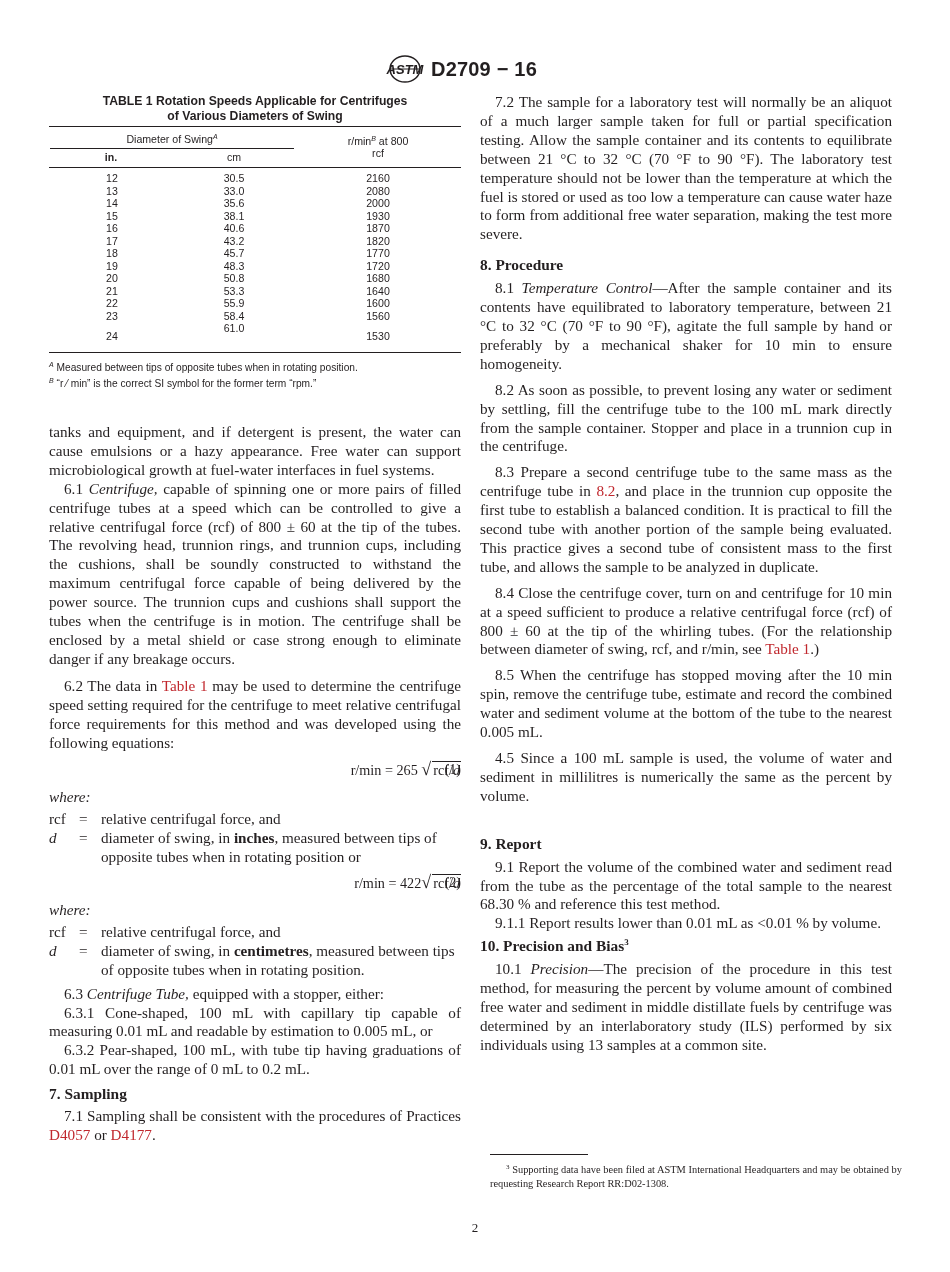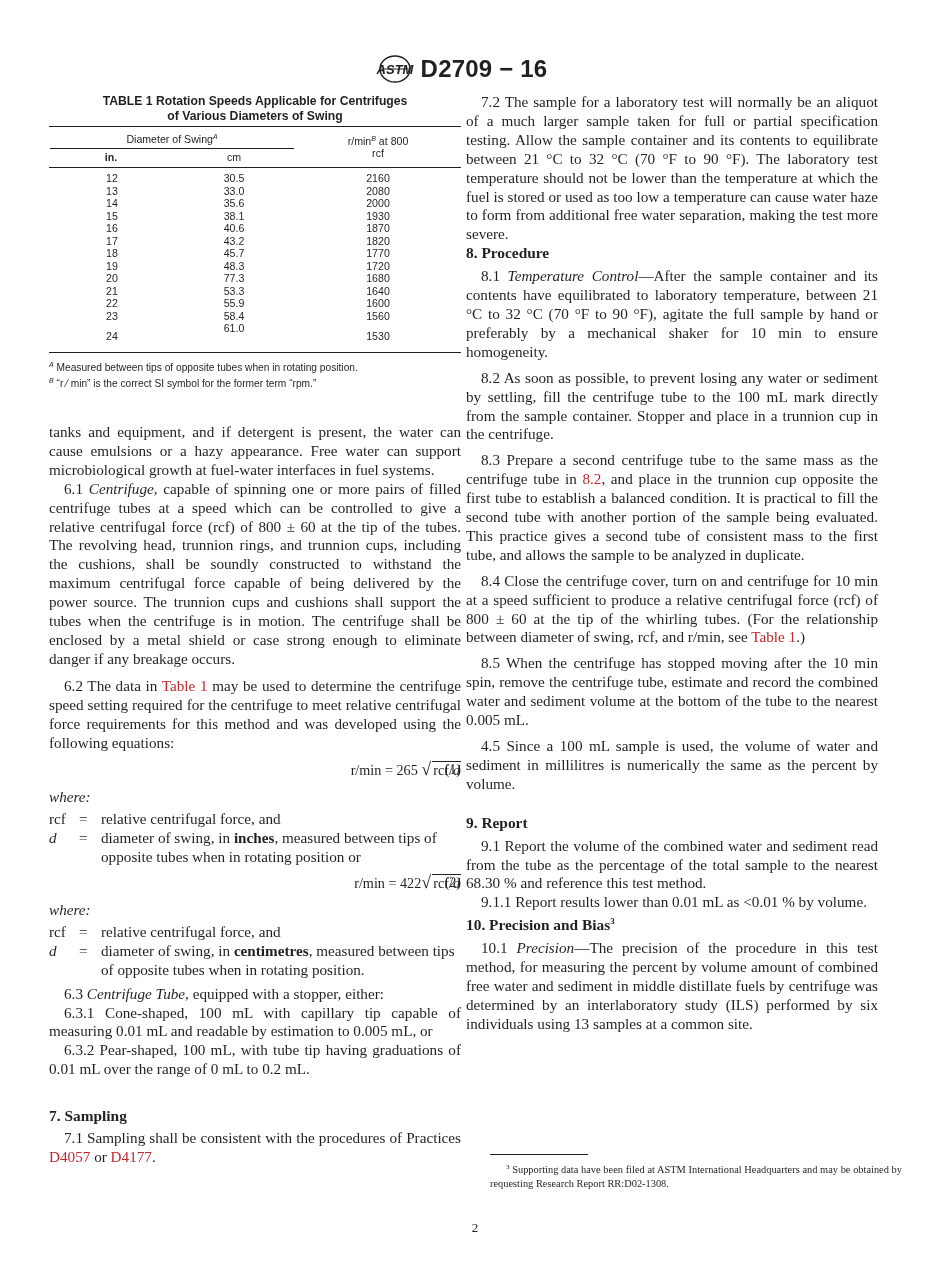--- a/index.html
+++ b/index.html
@@ -1,26 +1,26 @@
 <!DOCTYPE html>
 <html><head>
 <meta charset="utf-8">
 <style>
   html, body { margin: 0; padding: 0; background: #ffffff; }
   body { width: 950px; height: 1272px; position: relative; overflow: hidden; color: #231f20; }
 
   
   .header { position: absolute; top: 54px; left: 0; width: 922px; height: 30px; display: flex; justify-content: center; align-items: center; }
   .logo { width: 40px; height: 30px; margin-right: 6px; }
-  .designation { font-family: "Liberation Sans", sans-serif; font-weight: bold; font-size: 24px; letter-spacing: 0.2px; }
+  .designation { font-family: "Liberation Sans", sans-serif; font-weight: bold; font-size: 20px; letter-spacing: 0.2px; }
 
   
   .col { position: absolute; top: 0; width: 412px; }
   .col-left { left: 49px; }
-  .col-right { left: 466px; }
+  .col-right { left: 480px; }
 
   
   .table-caption { position: absolute; top: 94px; left: 49px; width: 412px; text-align: center; font-family: "Liberation Sans", sans-serif; font-weight: bold; font-size: 12.2px; line-height: 15px; }
   .table-wrap { position: absolute; top: 126px; left: 49px; width: 412px; }
   table.t1 { width: 100%; border-collapse: collapse; font-family: "Liberation Sans", sans-serif; font-size: 10.6px; line-height: 11.5px; }
   table.t1 th { font-weight: normal; }
   .top-rule { border-top: 1.6px solid #231f20; }
   .bot-rule { border-bottom: 1.6px solid #231f20; }
   .mid-rule { border-bottom: 1px solid #231f20; }
   .t1 td { text-align: center; padding: 0; height: 12.5px; }
@@ -121,21 +121,21 @@
           <td class="c-cm">45.7</td>
           <td>1770</td>
         </tr>
       <tr>
           <td class="c-in">19</td>
           <td class="c-cm">48.3</td>
           <td>1720</td>
         </tr>
       <tr>
           <td class="c-in">20</td>
-          <td class="c-cm">77.3</td>
+          <td class="c-cm">50.8</td>
           <td>1680</td>
         </tr>
       <tr>
           <td class="c-in">21</td>
           <td class="c-cm">53.3</td>
           <td>1640</td>
         </tr>
       <tr>
           <td class="c-in">22</td>
           <td class="c-cm">55.9</td>
@@ -195,36 +195,36 @@
       <span><span>relative centrifugal force, and</span></span>
     <em>d</em>
       <span>=</span>
       <span><span>diameter of swing, in </span><b>centimetres</b><span>, measured between tips of opposite tubes when in rotating position.</span></span>
   </div>
 
   <p class="p" style="margin-top: 5px;"><span>6.3 </span><em>Centrifuge Tube,</em><span> equipped with a stopper, either:</span></p>
   <p class="p">6.3.1 Cone-shaped, 100 mL with capillary tip capable of measuring 0.01 mL and readable by estimation to 0.005 mL, or</p>
   <p class="p">6.3.2 Pear-shaped, 100 mL, with tube tip having graduations of 0.01 mL over the range of 0 mL to 0.2 mL.</p>
 
-  <p class="h" style="margin-top: 28px; margin-bottom: 3px;">7.  Sampling</p>
+  <p class="h" style="margin-top: 6px; margin-bottom: 3px;">7.  Sampling</p>
   <p class="p"><span>7.1 Sampling shall be consistent with the procedures of Practices </span><span class="link">D4057</span><span> or </span><span class="link">D4177</span><span>.</span></p>
 </div>
 
 <div class="col col-right body-text" style="top: 93px;">
   <p class="p">7.2 The sample for a laboratory test will normally be an aliquot of a much larger sample taken for full or partial specification testing. Allow the sample container and its contents to equilibrate between 21 °C to 32 °C (70 °F to 90 °F). The laboratory test temperature should not be lower than the temperature at which the fuel is stored or used as too low a temperature can cause water haze to form from additional free water separation, making the test more severe.</p>
 
-  <p class="h" style="margin-bottom: 4px;">8.  Procedure</p>
+  <p class="h" style="margin-top: 12px; margin-bottom: 4px;">8.  Procedure</p>
   <p class="p"><span>8.1 </span><em>Temperature Control</em><span>—After the sample container and its contents have equilibrated to laboratory temperature, between 21 °C to 32 °C (70 °F to 90 °F), agitate the full sample by hand or preferably by a mechanical shaker for 10 min to ensure homogeneity.</span></p>
   <p class="p" style="margin-top: 7px;">8.2 As soon as possible, to prevent losing any water or sediment by settling, fill the centrifuge tube to the 100 mL mark directly from the sample container. Stopper and place in a trunnion cup in the centrifuge.</p>
   <p class="p" style="margin-top: 7px;"><span>8.3 Prepare a second centrifuge tube to the same mass as the centrifuge tube in </span><span class="link">8.2</span><span>, and place in the trunnion cup opposite the first tube to establish a balanced condition. It is practical to fill the second tube with another portion of the sample being evaluated. This practice gives a second tube of consistent mass to the first tube, and allows the sample to be analyzed in duplicate.</span></p>
   <p class="p" style="margin-top: 7px;"><span>8.4 Close the centrifuge cover, turn on and centrifuge for 10 min at a speed sufficient to produce a relative centrifugal force (rcf) of 800 ± 60 at the tip of the whirling tubes. (For the relationship between diameter of swing, rcf, and r/min, see </span><span class="link">Table 1</span><span>.)</span></p>
   <p class="p" style="margin-top: 7px;">8.5 When the centrifuge has stopped moving after the 10 min spin, remove the centrifuge tube, estimate and record the combined water and sediment volume at the bottom of the tube to the nearest 0.005 mL.</p>
   <p class="p" style="margin-top: 7px;">4.5 Since a 100 mL sample is used, the volume of water and sediment in millilitres is numerically the same as the percent by volume.</p>
 
-  <p class="h" style="margin-top: 20px; margin-bottom: 4px;">9.  Report</p>
+  <p class="h" style="margin-top: 29px; margin-bottom: 4px;">9.  Report</p>
   <p class="p">9.1 Report the volume of the combined water and sediment read from the tube as the percentage of the total sample to the nearest 68.30 % and reference this test method.</p>
   <p class="p">9.1.1 Report results lower than 0.01 mL as &lt;0.01 % by volume.</p>
 
   <p class="h" style="margin-bottom: 4px;"><span>10.  Precision and Bias</span><sup style="font-size:9px;">3</sup></p>
   <p class="p"><span>10.1 </span><em>Precision</em><span>—The precision of the procedure in this test method, for measuring the percent by volume amount of combined free water and sediment in middle distillate fuels by centrifuge was determined by an interlaboratory study (ILS) performed by six individuals using 13 samples at a common site.</span></p>
 </div>
 
 <div class="footnote-rule"></div>
 <div class="footnote">
   <span class="fn-first"><sup style="font-size:7px;">3</sup><span> Supporting data have been filed at ASTM International Headquarters and may be obtained by requesting Research Report RR:D02-1308.</span></span>

